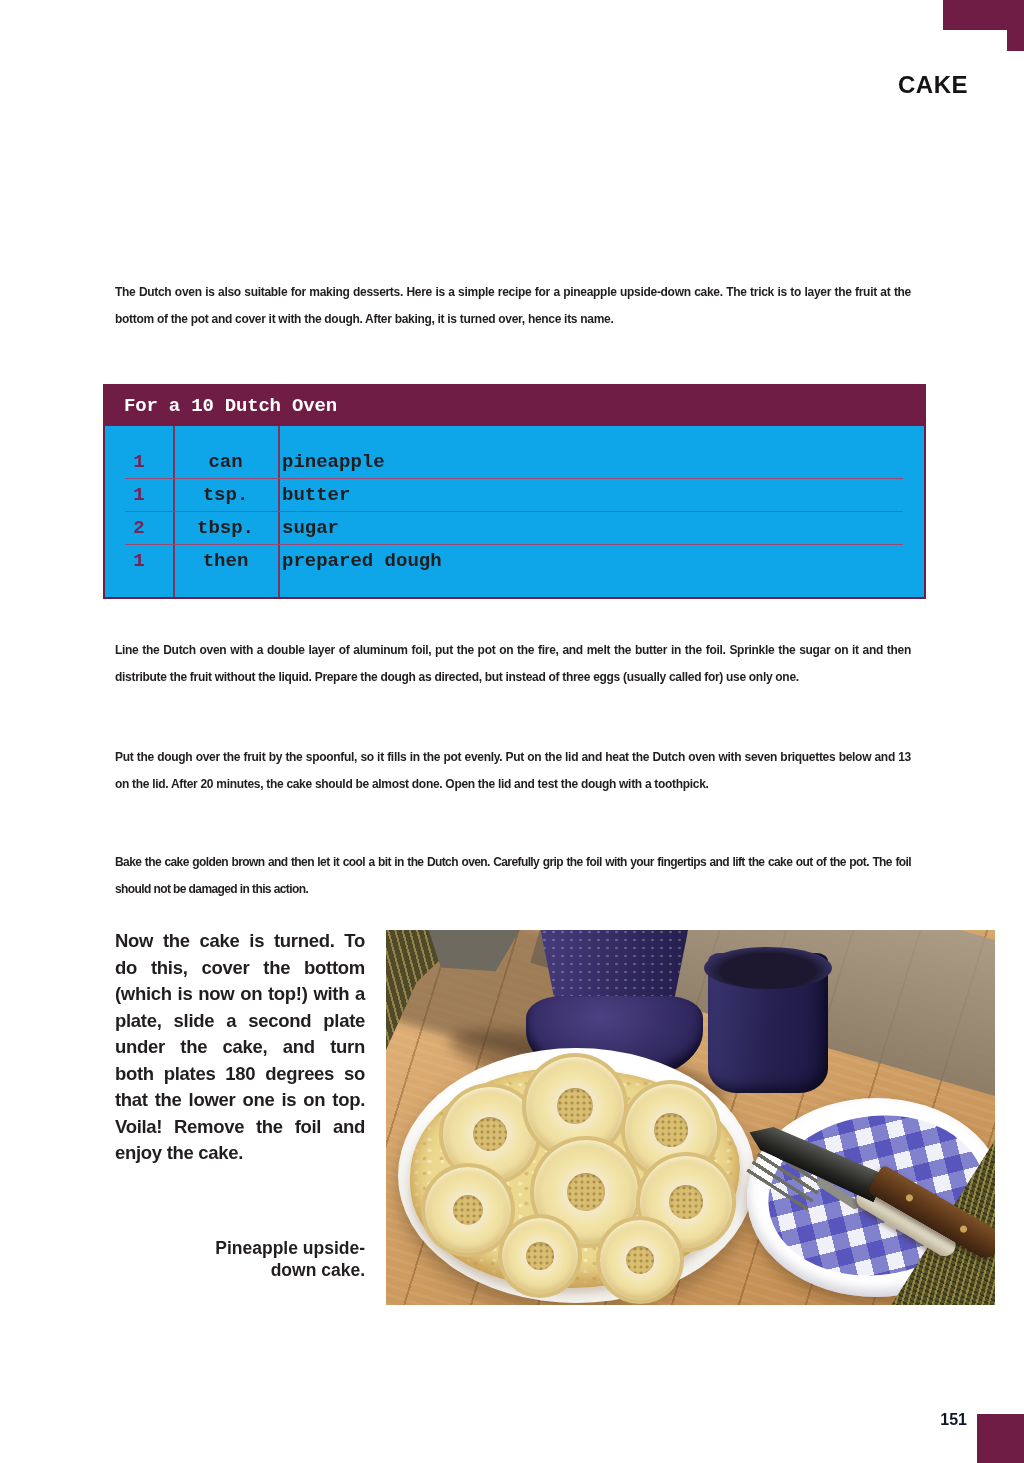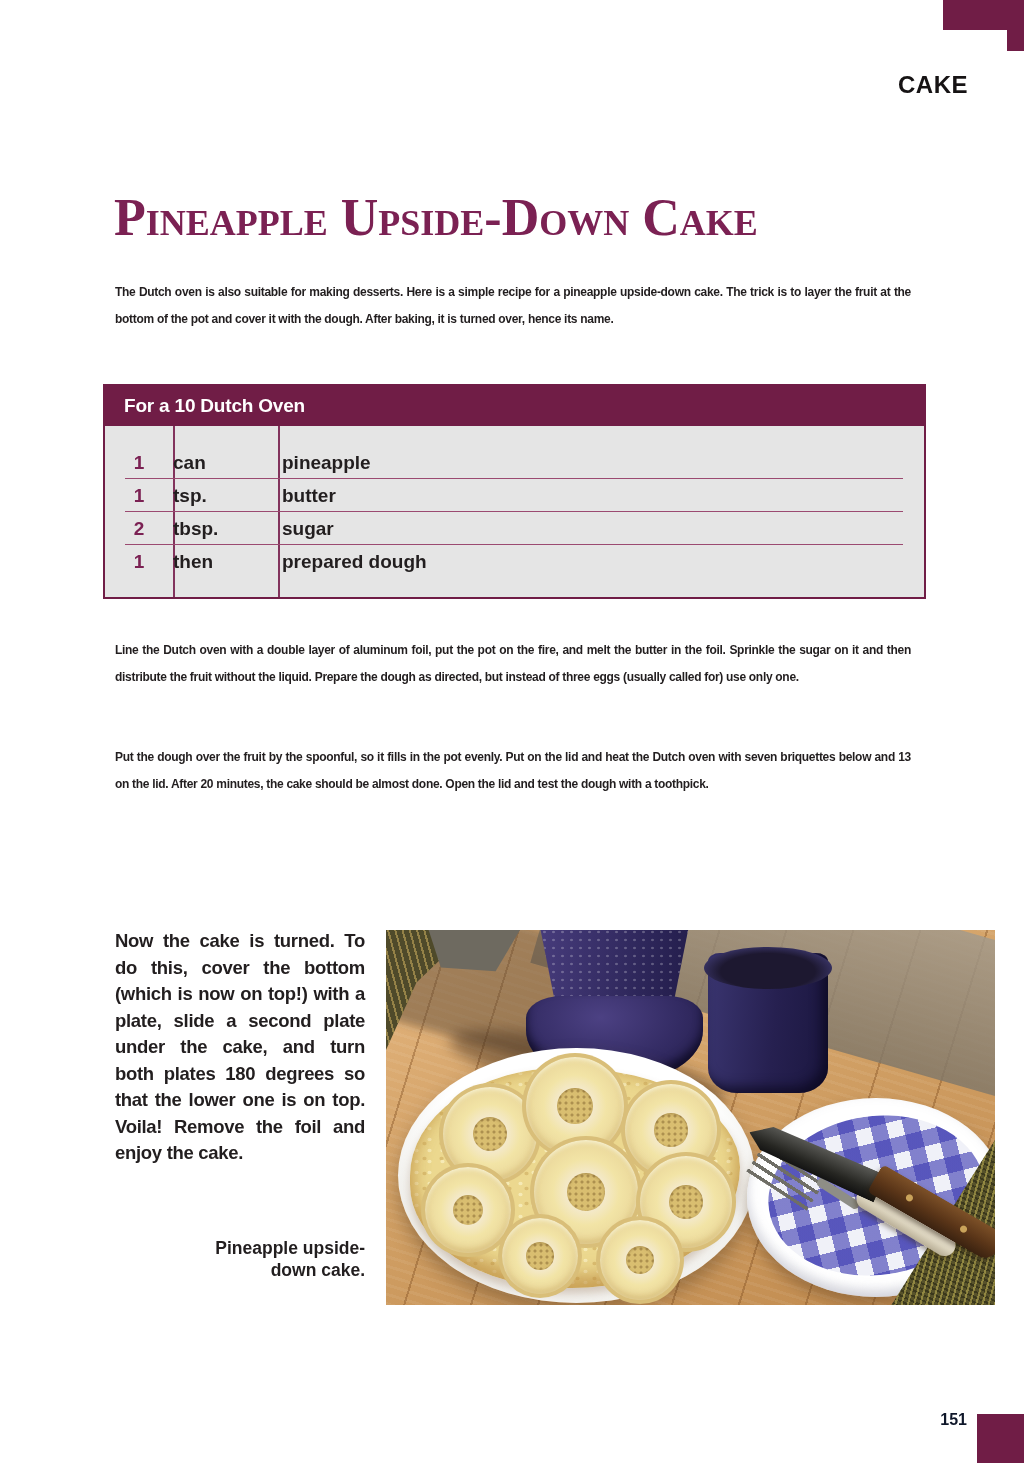--- a/index.html
+++ b/index.html
@@ -20,31 +20,31 @@
   
   .body-par{position:absolute;left:115px;width:796px;margin:0;
             font-size:12px;line-height:27px;font-weight:bold;letter-spacing:-.3px;
             text-align:justify;color:#221e1f;}
   .p-intro{top:279px;}
   .p1{top:637px;}
   .p2{top:744px;}
   .p3{top:849px;letter-spacing:-.6px;}
 
   
-  .ing-table{position:absolute;left:103px;top:384px;width:819px;border:2px solid #701d46;background:#e5e5e5;}
+  .ing-table{position:absolute;left:103px;top:384px;width:819px;border:2px solid #701d46;background:#0ea5e9;font-family:Liberation Mono, monospace;}
   .ing-header{height:40px;line-height:40px;background:#701d46;color:#ffffff;
               font-size:19px;font-weight:bold;padding-left:19px;letter-spacing:-.2px;}
   .ing-body{position:relative;padding:20px 0 19px 0;}
   .vline{position:absolute;top:0;bottom:0;width:1.5px;background:#82335c;}
   .vline.v1{left:68px;} .vline.v2{left:173px;}
   .ing-row{position:relative;display:flex;height:33px;line-height:33px;font-size:19px;font-weight:bold;}
   .ing-row:not(:last-child)::after{content:"";position:absolute;left:20px;right:21px;bottom:0;
               height:1.5px;background:#9b4a71;}
   .c-qty{width:68px;text-align:center;color:#7b2153;}
-  .c-unit{width:105px;color:#221e1f;}
+  .c-unit{width:105px;text-align:center;color:#221e1f;}
   .c-item{padding-left:4px;color:#221e1f;}
 
   
   .side-par{position:absolute;left:115px;top:928px;width:250px;margin:0;
             font-size:18.5px;line-height:26.5px;font-weight:bold;letter-spacing:-.3px;
             text-align:justify;color:#221e1f;}
   .caption{position:absolute;left:115px;top:1237px;width:250px;margin:0;
            font-size:17.5px;line-height:22px;font-weight:bold;text-align:right;
            white-space:pre-line;color:#221e1f;}
 
@@ -143,21 +143,20 @@
 </style>
 </head>
 <body>
 
 <div class="page">
 
   <div class="corner-bar"></div>
   <div class="corner-sq"></div>
   <div class="corner-word">CAKE</div>
 
-  <h1 class="title">Pineapple Upside-Down Cake</h1>
 
   <p class="body-par p-intro">The Dutch oven is also suitable for making desserts. Here is a simple recipe for a pineapple upside-down cake. The trick is to layer the fruit at the bottom of the pot and cover it with the dough. After baking, it is turned over, hence its name.</p>
 
   <div class="ing-table">
     <div class="ing-header">For a 10 Dutch Oven</div>
     <div class="ing-body">
       <div class="vline v1"></div>
       <div class="vline v2"></div>
       <div class="ing-row">
         <div class="c-qty">1</div>
@@ -177,20 +176,21 @@
       <div class="ing-row">
         <div class="c-qty">1</div>
         <div class="c-unit">then</div>
         <div class="c-item">prepared dough</div>
       </div>
     </div>
   </div>
 
   <p class="body-par p1">Line the Dutch oven with a double layer of aluminum foil, put the pot on the fire, and melt the butter in the foil. Sprinkle the sugar on it and then distribute the fruit without the liquid. Prepare the dough as directed, but instead of three eggs (usually called for) use only one.</p>
   <p class="body-par p2">Put the dough over the fruit by the spoonful, so it fills in the pot evenly. Put on the lid and heat the Dutch oven with seven briquettes below and 13 on the lid. After 20 minutes, the cake should be almost done. Open the lid and test the dough with a toothpick.</p>
+  <p class="body-par p3">Bake the cake golden brown and then let it cool a bit in the Dutch oven. Carefully grip the foil with your fingertips and lift the cake out of the pot. The foil should not be damaged in this action.</p>
 
   <p class="side-par">Now the cake is turned. To do this, cover the bottom (which is now on top!) with a plate, slide a second plate under the cake, and turn both plates 180 degrees so that the lower one is on top. Voila! Remove the foil and enjoy the cake.</p>
   <p class="caption">Pineapple upside-
 down cake.</p>
 
   <div class="photo">
     <div class="wood-base"></div>
     <div class="gray-plank"></div>
     <div class="tl-shadow"></div>
     <div class="grass-tl"></div>

